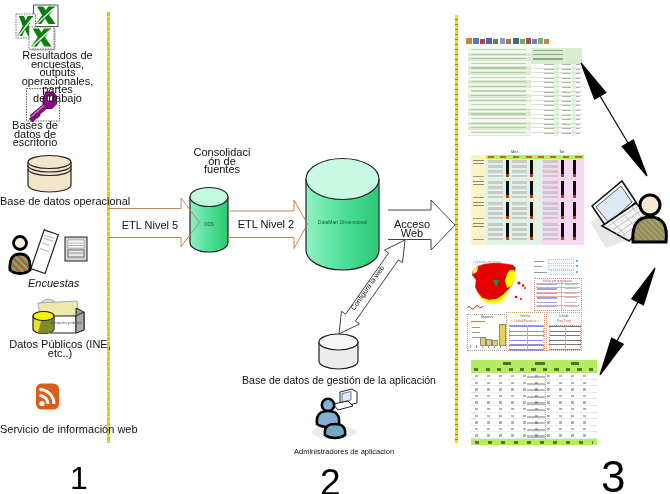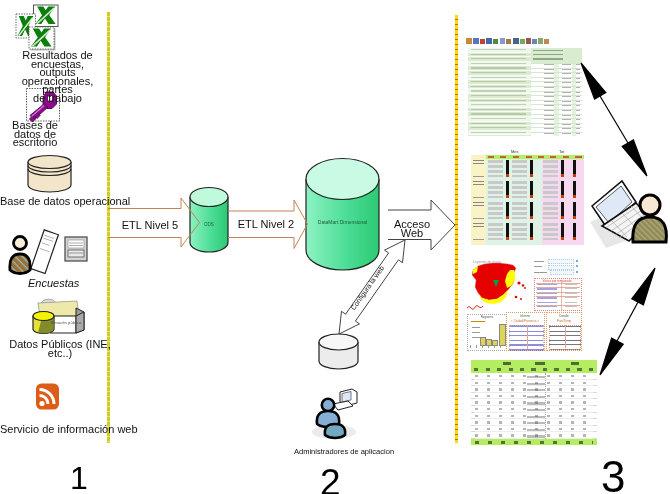--- a/index.html
+++ b/index.html
@@ -360,23 +360,25 @@
     </g>
   </svg>
 
   <div class="lbl" style="left:5px;top:51px;width:105px;">Resultados de encuestas,<br>outputs operacionales, partes<br>de trabajo</div>
   <div class="lbl" style="left:0;top:121px;width:70px;">Bases de datos de escritorio</div>
   <div class="lbl" style="left:0px;top:197px;width:94px;white-space:nowrap;">Base de datos operacional</div>
   <div class="lbl" style="left:28px;top:279px;width:45px;font-style:italic;">Encuestas</div>
   <div class="lbl" style="left:9px;top:340px;width:102px;">Datos Públicos (INE, etc..)</div>
   <div class="lbl" style="left:0px;top:425px;width:108px;white-space:nowrap;">Servicio de información web</div>
 
+  <div class="lbl" style="left:192px;top:148px;width:60px;">Consolidaci<br>ón de<br>fuentes</div>
   <div class="lbl" style="left:120px;top:221px;width:60px;">ETL Nivel 5</div>
   <div class="lbl" style="left:236px;top:220px;width:60px;">ETL Nivel 2</div>
   <div class="lbl" style="left:386px;top:220px;width:52px;">Acceso Web</div>
   <div class="lbl" style="left:326px;top:284px;width:84px;font-size:7px;white-space:nowrap;transform:rotate(-55deg);">Configura la web</div>
 
+  <div class="lbl" style="left:239px;top:374px;width:200px;font-size:10.5px;line-height:12px;white-space:nowrap;">Base de datos de gestión de la aplicación</div>
   <div class="lbl" style="left:294px;top:448px;width:100px;font-size:7.5px;white-space:nowrap;">Administradores de aplicacion</div>
 
   <div class="num" style="left:70px;top:462px;font-size:32px;">1</div>
   <div class="num" style="left:320px;top:464px;font-size:37px;">2</div>
   <div class="num" style="left:601px;top:455px;font-size:44px;">3</div>
 </div>
 
 </body></html>

